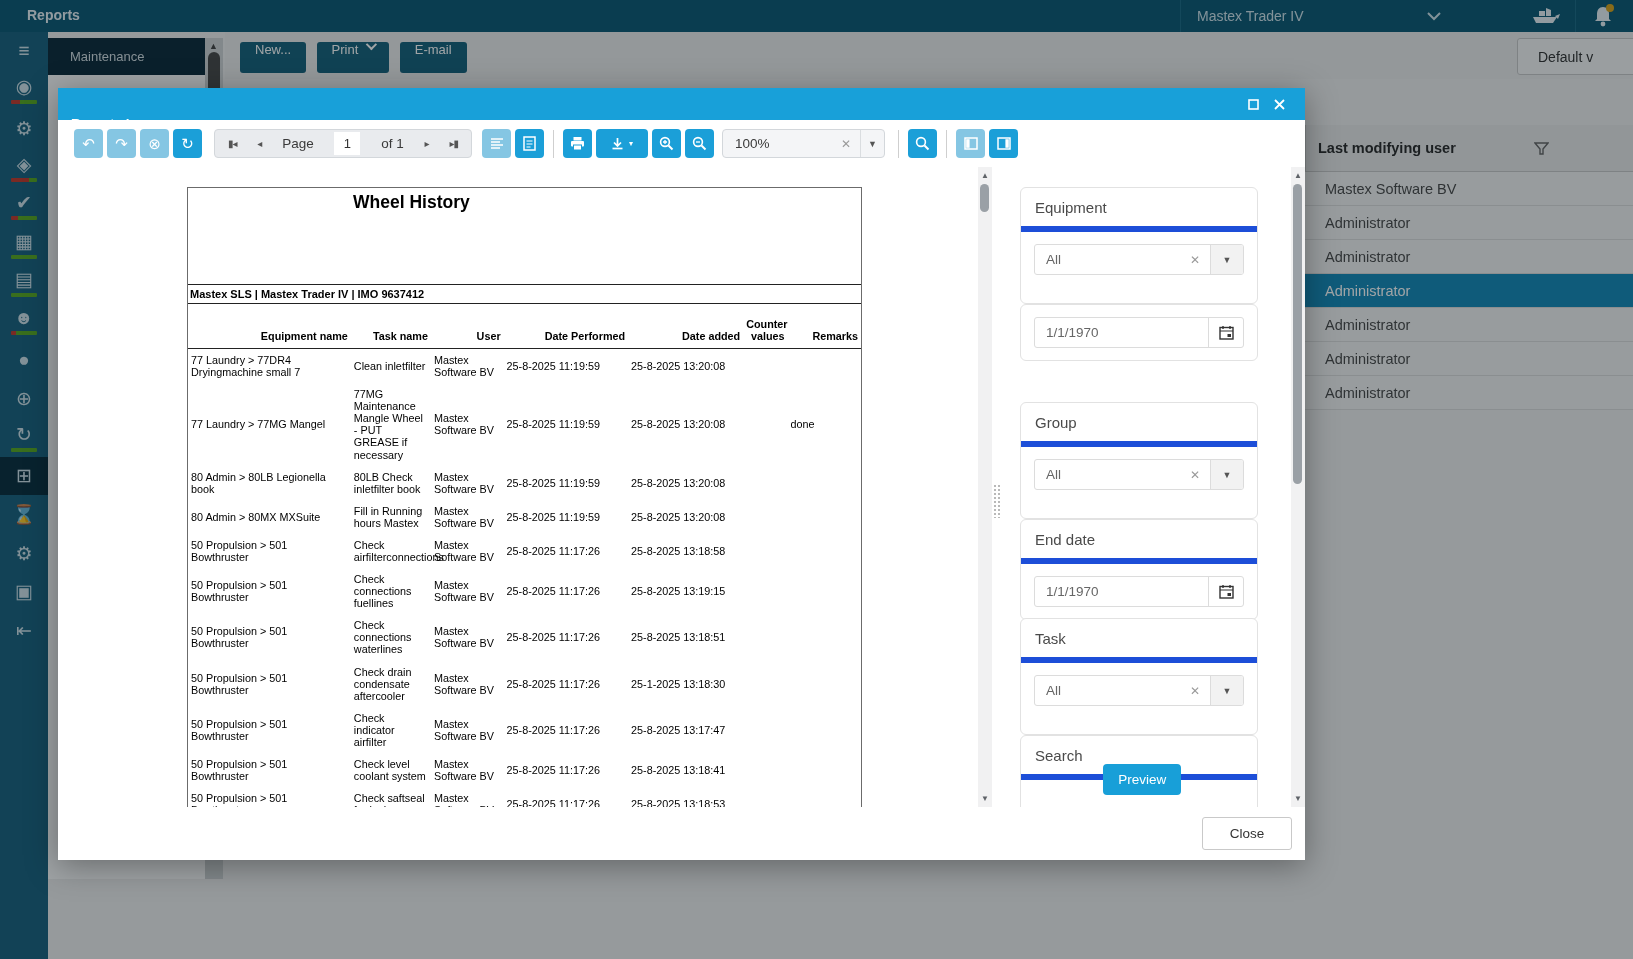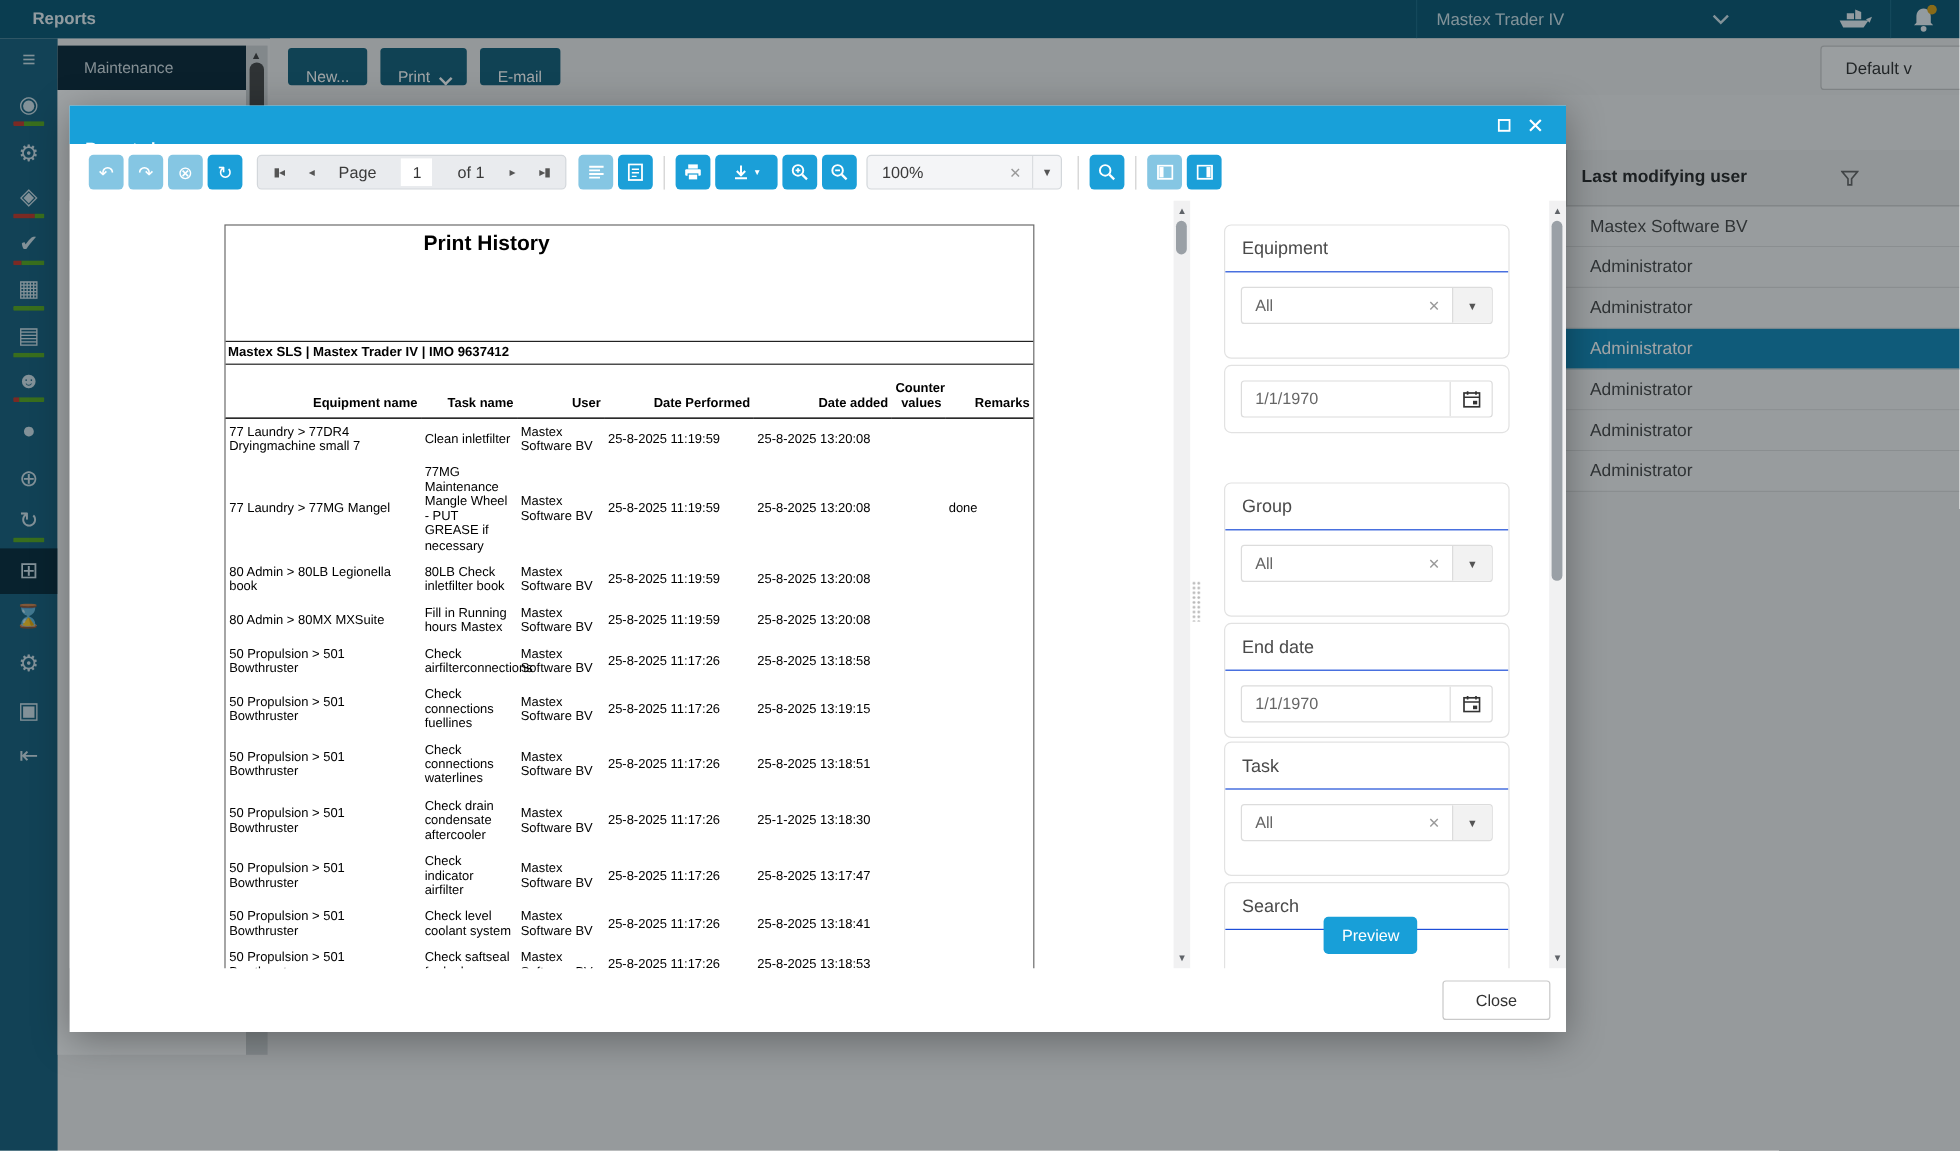--- a/index.html
+++ b/index.html
@@ -24,21 +24,21 @@
   .side-item .bar .r { background:#c23b2e; height:100%; }
   .side-item .bar .g { background:#5aa822; height:100%; flex:1; }
 
   
   #bg-left-panel { position:absolute; left:48px; top:75px; width:157px; height:804px; background:#fdfdfd; z-index:1; }
   #bg-tab { position:absolute; left:48px; top:38px; width:157px; height:37px; background:#0e2b3b; color:#d3dde2; font-size:13px; display:flex; align-items:center; padding-left:22px; z-index:1; }
   #bg-scroll1 { position:absolute; left:205px; top:38px; width:18px; height:841px; background:#cfd2d4; z-index:1; }
   #bg-scroll1 .arr { position:absolute; left:4px; color:#444; font-size:9px; }
   #bg-scroll1 .thumb { position:absolute; left:3px; top:14px; width:12px; height:55px; background:#4a4a4a; border-radius:6px; }
   #bg-toolbar { position:absolute; left:225px; top:32px; width:1408px; height:47px; background:#ececec; z-index:1; }
-  .teal-btn { height:31px; background:#17627b; color:#fff; font-size:13px; border:none; border-radius:3px; padding:0 15px; margin-right:6px; display:inline-flex; align-items:flex-end; gap:8px; cursor:pointer; }
+  .teal-btn { height:31px; background:#17627b; color:#fff; font-size:13px; border:none; border-radius:3px; padding:0 15px; margin-right:6px; display:inline-flex; align-items:flex-start; gap:8px; cursor:pointer; }
   #bg-buttons { position:absolute; left:240px; top:40px; z-index:1; }
   #default-view { position:absolute; left:1517px; top:38px; width:130px; height:37px; background:#f6f6f6; border:1px solid #c9c9c9; border-radius:3px; color:#333; font-size:14px; display:flex; align-items:center; padding-left:20px; z-index:1; }
   #bg-table { position:absolute; left:1305px; top:125px; width:328px; z-index:1; }
   #bg-table .hdr { height:47px; background:#e9e9e9; border-bottom:1px solid #c9c9c9; border-left:1px solid #c9c9c9; display:flex; align-items:center; color:#2b2b2b; font-weight:bold; font-size:14.5px; padding-left:12px; position:relative; }
   #bg-table .hdr svg { position:absolute; right:84px; }
   #bg-table .row { height:34px; background:#f3f3f3; border-bottom:1px solid #dcdcdc; display:flex; align-items:center; color:#4a4a4a; font-size:14.5px; padding-left:20px; }
   #bg-table .row.sel { background:#1589b8; color:#fff; }
 
   
   #backdrop { position:absolute; left:0; top:0; width:1633px; height:959px; background:rgba(5,16,22,0.38); z-index:5; }
@@ -80,21 +80,21 @@
   .vscroll .thumb { position:absolute; left:2px; width:9px; background:#9aa0a6; border-radius:5px; }
   #rv-scroll { left:920px; }
   #panel-scroll { right:0; }
   #splitter { position:absolute; left:934px; top:0; width:10px; height:640px; background:#fff; cursor:col-resize; }
   #splitter .grip { position:absolute; left:1px; top:317px; width:8px; height:34px;
      background-image:radial-gradient(#b9b9b9 1px, transparent 1.2px); background-size:4px 4px; }
 
   
   #filter-panel { position:absolute; left:947px; top:0; width:286px; height:640px; background:#fff; overflow:hidden; }
   .fcard { position:absolute; left:15px; width:238px; border:1px solid #e2e2e2; border-radius:6px; background:#fff; overflow:hidden; }
-  .fcard .flabel { padding:11px 14px 10px 14px; font-size:15px; color:#4a4a4a; border-bottom:1px solid #1d4ed8; }
+  .fcard .flabel { padding:11px 14px 10px 14px; font-size:15px; color:#4a4a4a; border-bottom:6px solid #1d4ed8; }
   .fcard .fbody { padding:12px 13px; }
   .fcard.tall .fbody { padding-bottom:28px; }
   .fselect { height:31px; border:1px solid #dcdcdc; border-radius:3px; display:flex; align-items:center; overflow:hidden; }
   .fselect .val { flex:1; padding-left:11px; font-size:13.5px; color:#666; }
   .fselect .clr { color:#9a9a9a; font-size:12px; padding:0 10px; cursor:pointer; }
   .fselect .dd { width:33px; align-self:stretch; background:#f2f2f2; border-left:1px solid #dcdcdc; display:flex; align-items:center; justify-content:center; color:#555; font-size:9px; cursor:pointer; }
   .fdate { height:31px; border:1px solid #dcdcdc; border-radius:3px; display:flex; align-items:center; overflow:hidden; }
   .fdate .val { flex:1; padding-left:11px; font-size:13.5px; color:#666; }
   .fdate .cal { width:35px; align-self:stretch; border-left:1px solid #dcdcdc; display:flex; align-items:center; justify-content:center; cursor:pointer; }
   #preview-btn { position:absolute; left:48%; transform:translateX(-50%); bottom:12px; background:#189fd8; color:#fff; border:none; border-radius:4px; font-size:13.5px; padding:8px 15px; cursor:pointer; z-index:3; }
@@ -355,21 +355,21 @@
             <rect x="1" y="1" width="12" height="11" fill="none" stroke="#fff" stroke-width="1.5"></rect>
             <rect x="8.4" y="2.2" width="3.4" height="8.6" fill="#fff"></rect>
           </svg>
       </button>
     </div>
 
     <div id="rv-content">
       <div id="report-area">
         <div id="report-page">
           <div id="rp-titlebox">
-            <div id="rp-title">Print History</div>
+            <div id="rp-title">Wheel History</div>
           </div>
           <div id="rp-band">Mastex SLS | Mastex Trader IV | IMO 9637412</div>
           <table id="rp-table">
             <colgroup>
                 <col class="c0">
                 <col class="c1">
                 <col class="c2">
                 <col class="c3">
                 <col class="c4">
                 <col class="c5">

